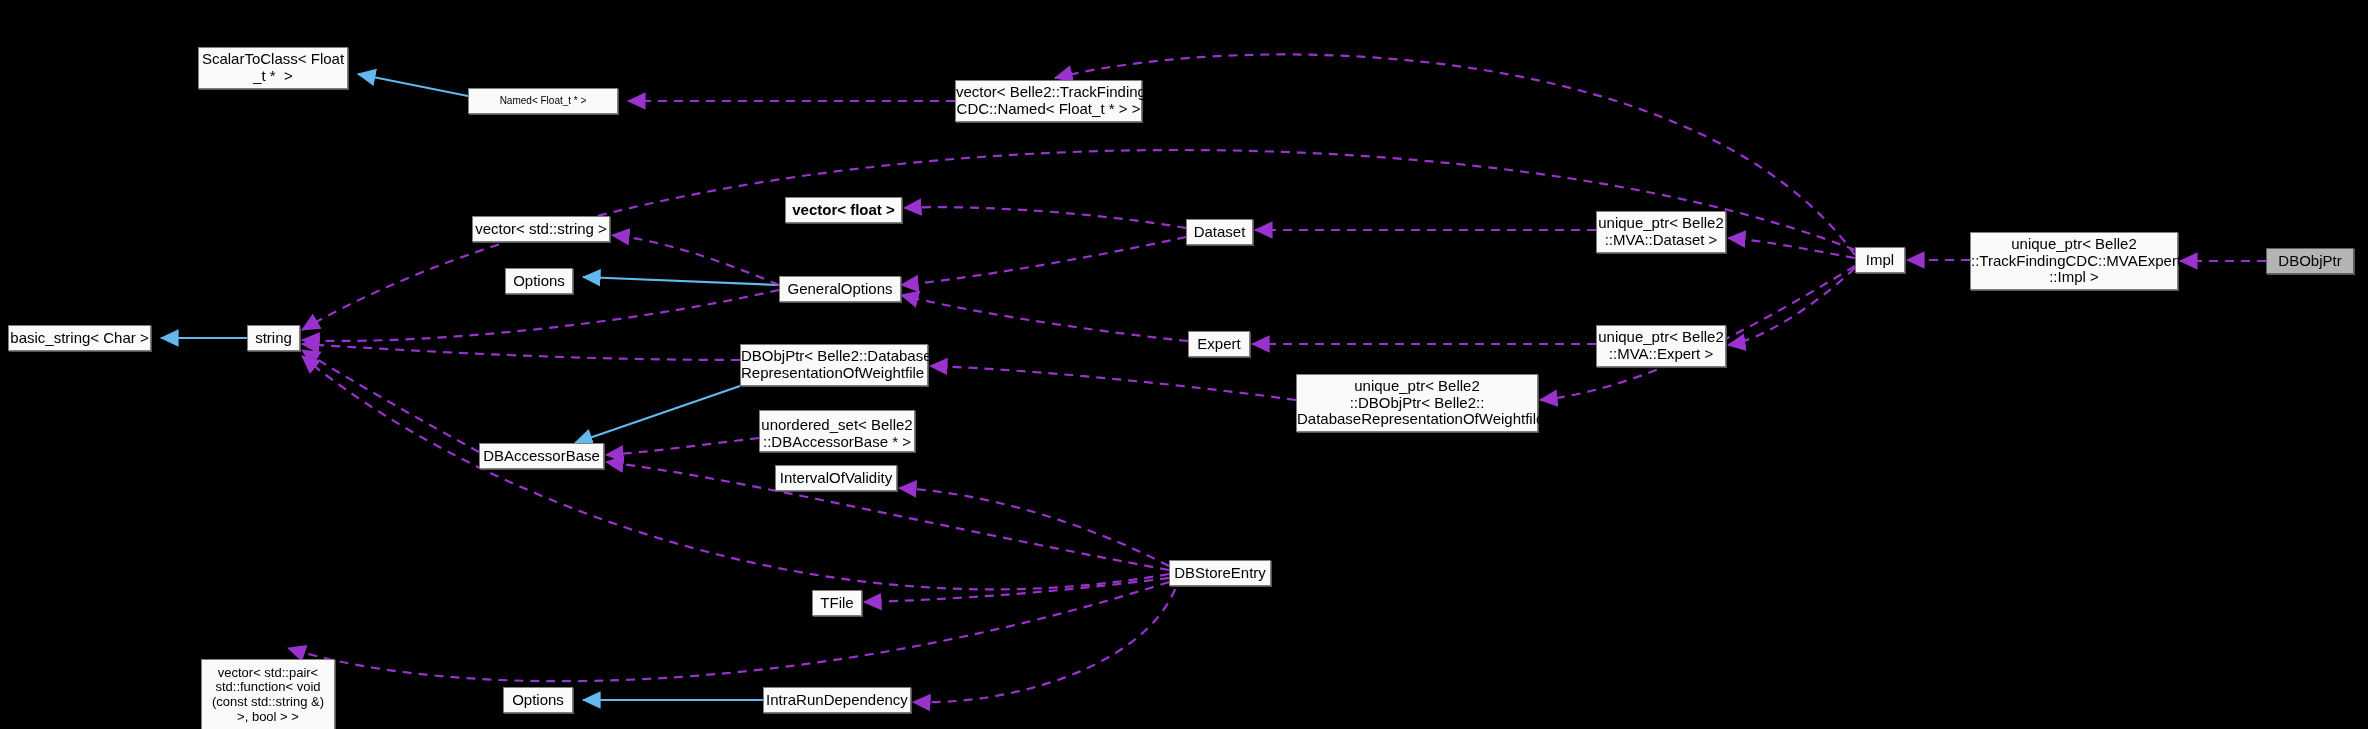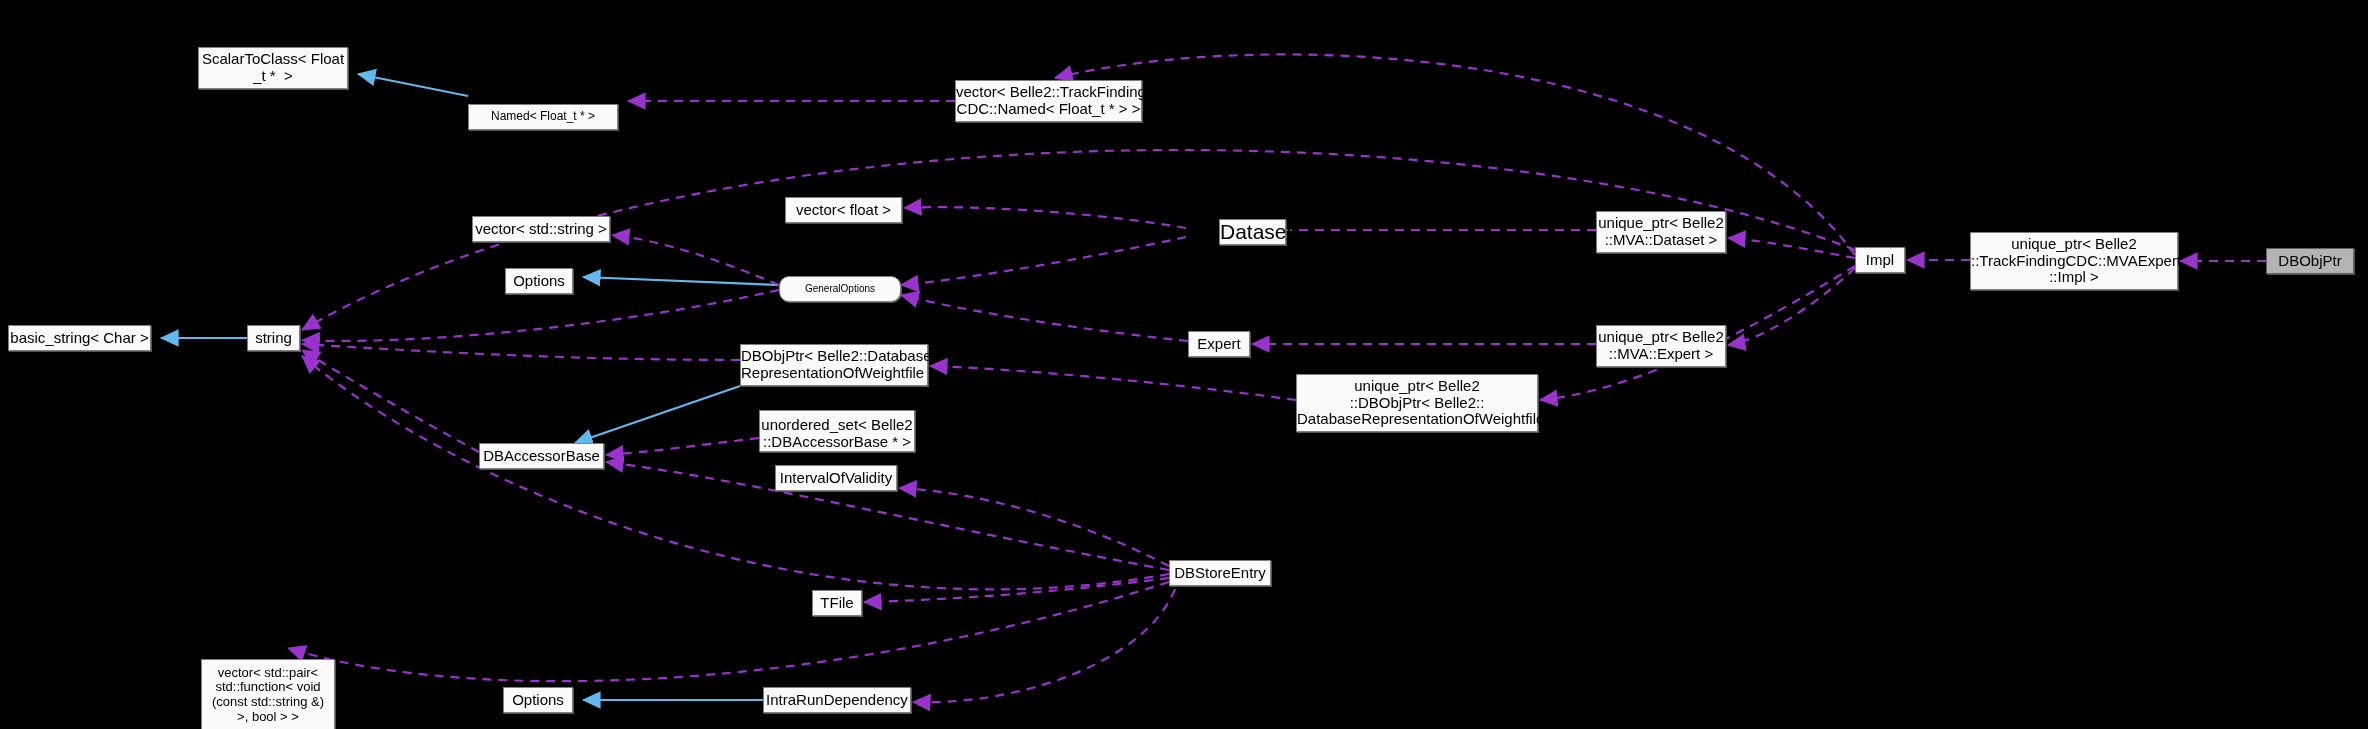--- a/index.html
+++ b/index.html
@@ -91,28 +91,28 @@
         <path d="M1169,566 C1080,520 980,492 899,488" fill="none" stroke="#9a32cd" stroke-width="2.2" stroke-dasharray="9,7" marker-end="url(#arrow-usage)"></path>
         <path d="M1169,578 C1060,592 950,600 864,602" fill="none" stroke="#9a32cd" stroke-width="2.2" stroke-dasharray="9,7" marker-end="url(#arrow-usage)"></path>
         <path d="M1169,574 C800,640 450,480 302,356" fill="none" stroke="#9a32cd" stroke-width="2.2" stroke-dasharray="9,7" marker-end="url(#arrow-usage)"></path>
         <path d="M1169,582 C800,700 450,700 288,648" fill="none" stroke="#9a32cd" stroke-width="2.2" stroke-dasharray="9,7" marker-end="url(#arrow-usage)"></path>
         <path d="M1180,574 C1160,660 1020,706 913,702" fill="none" stroke="#9a32cd" stroke-width="2.2" stroke-dasharray="9,7" marker-end="url(#arrow-usage)"></path>
       </g>
   </svg>
   <div id="node-layer">
       <div class="node" style="left: 198px; top: 47px; width: 150px; height: 42px; font-size: 15px;"><span class="node-label">ScalarToClass&lt; Float
 _t *  &gt;</span></div>
-      <div class="node" style="left: 468px; top: 104px; width: 150px; height: 26px; font-size: 12px; align-items: center;"><span class="node-label">Named&lt; Float_t * &gt;</span></div>
+      <div class="node" style="left: 468px; top: 88px; width: 150px; height: 26px; font-size: 10px; align-items: center;"><span class="node-label">Named&lt; Float_t * &gt;</span></div>
       <div class="node" style="left: 955px; top: 80px; width: 187px; height: 42px; font-size: 15px;"><span class="node-label">vector&lt; Belle2::TrackFinding
 CDC::Named&lt; Float_t * &gt; &gt;</span></div>
-      <div class="node" style="left: 785px; top: 197px; width: 117px; height: 26px; font-size: 15px;"><span class="node-label">vector&lt; float &gt;</span></div>
+      <div class="node" style="left: 785px; top: 197px; width: 117px; height: 26px; font-size: 15px; font-weight: bold;"><span class="node-label">vector&lt; float &gt;</span></div>
       <div class="node" style="left: 472px; top: 216px; width: 138px; height: 26px; font-size: 15px;"><span class="node-label">vector&lt; std::string &gt;</span></div>
       <div class="node" style="left: 505px; top: 268px; width: 68px; height: 26px; font-size: 15px;"><span class="node-label">Options</span></div>
-      <div class="node" style="left: 779px; top: 276px; width: 122px; height: 26px; font-size: 10px; border-radius: 10px;"><span class="node-label">GeneralOptions</span></div>
-      <div class="node" style="left: 1186px; top: 219px; width: 67px; height: 26px; font-size: 21px; margin-left: 33px;"><span class="node-label">Dataset</span></div>
+      <div class="node" style="left: 779px; top: 276px; width: 122px; height: 26px; font-size: 15px;"><span class="node-label">GeneralOptions</span></div>
+      <div class="node" style="left: 1186px; top: 219px; width: 67px; height: 26px; font-size: 15px;"><span class="node-label">Dataset</span></div>
       <div class="node" style="left: 1188px; top: 331px; width: 62px; height: 26px; font-size: 15px;"><span class="node-label">Expert</span></div>
       <div class="node" style="left: 1596px; top: 211px; width: 130px; height: 42px; font-size: 15px;"><span class="node-label">unique_ptr&lt; Belle2
 ::MVA::Dataset &gt;</span></div>
       <div class="node" style="left: 1596px; top: 325px; width: 130px; height: 42px; font-size: 15px;"><span class="node-label">unique_ptr&lt; Belle2
 ::MVA::Expert &gt;</span></div>
       <div class="node" style="left: 1855px; top: 247px; width: 50px; height: 26px; font-size: 15px;"><span class="node-label">Impl</span></div>
       <div class="node" style="left: 1970px; top: 232px; width: 208px; height: 58px; font-size: 15px;"><span class="node-label">unique_ptr&lt; Belle2
 ::TrackFindingCDC::MVAExpert
 ::Impl &gt;</span></div>
       <div class="node highlight" style="left: 2266px; top: 248px; width: 88px; height: 26px; font-size: 15px;"><span class="node-label">DBObjPtr</span></div>

